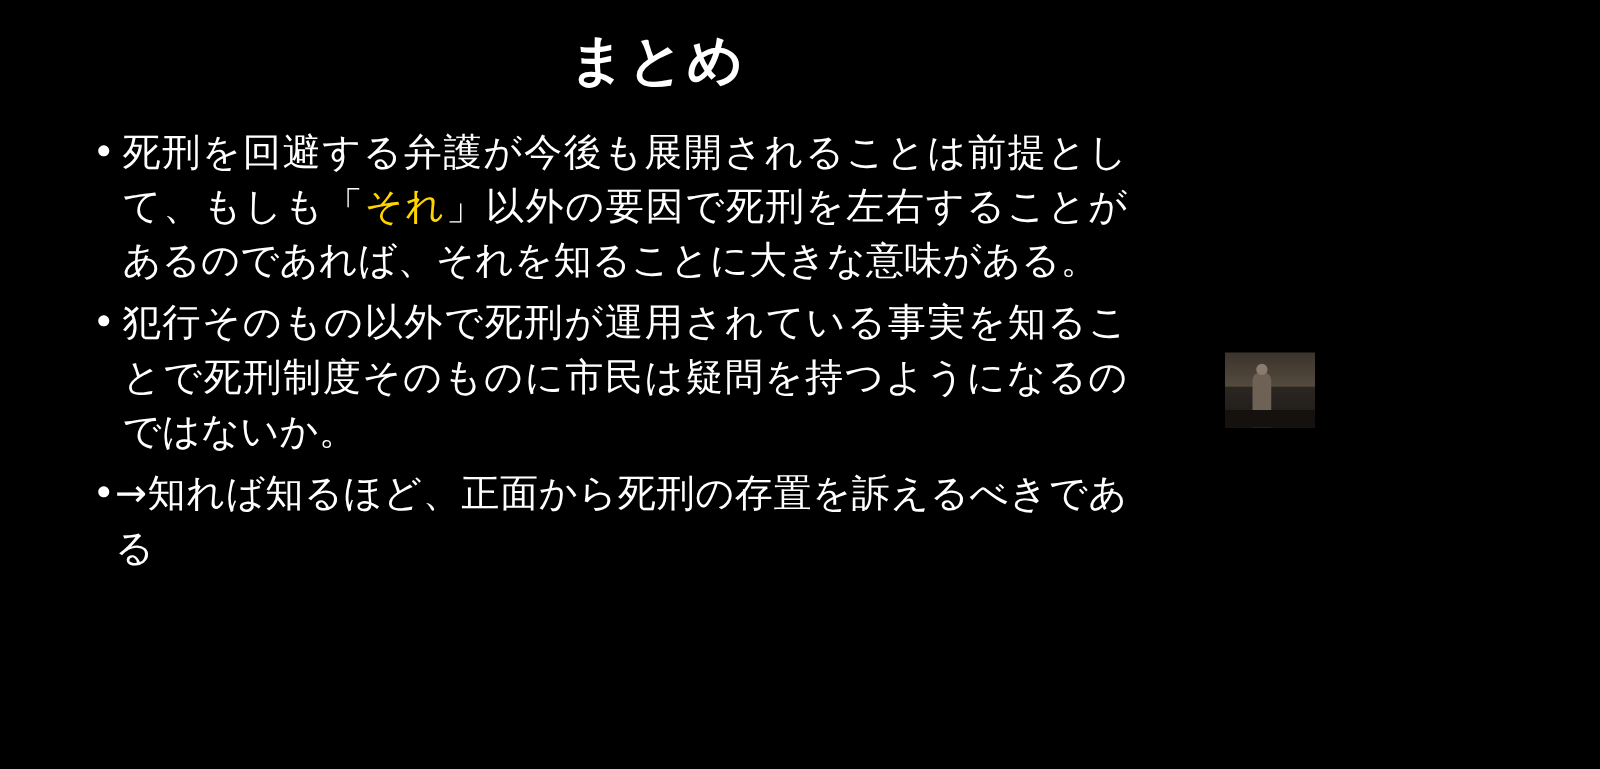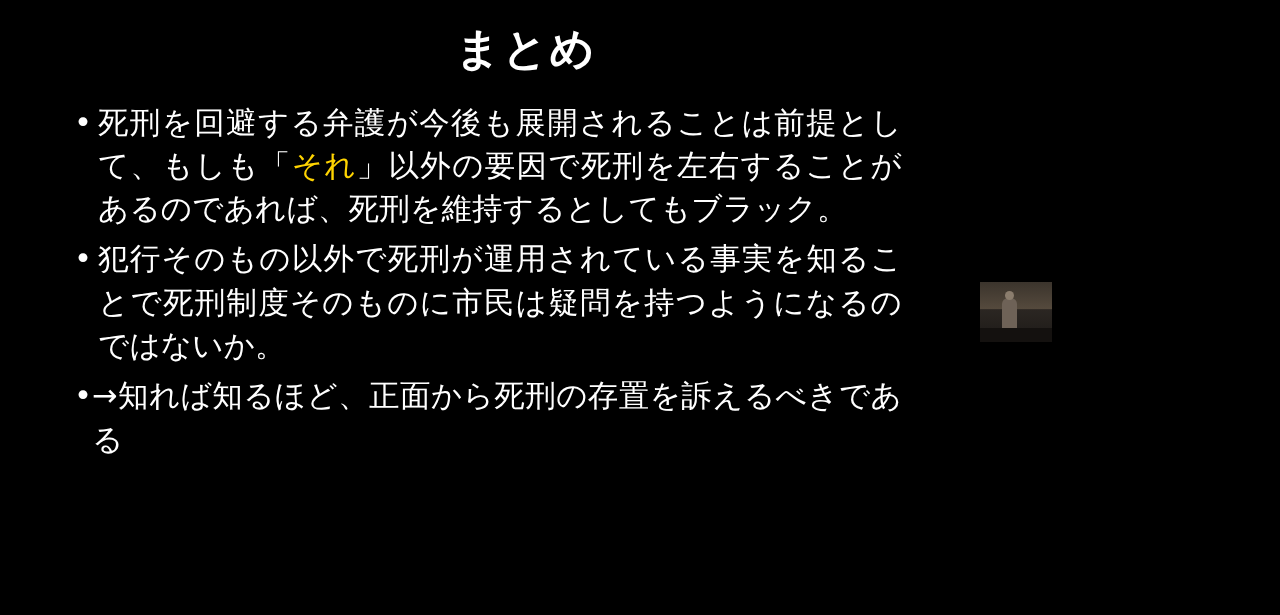--- a/index.html
+++ b/index.html
@@ -96,21 +96,21 @@
   }
 </style>
 </head>
 <body>
 
 <div class="slide">
 
   <h1 class="slide-title">まとめ</h1>
 
   <ul class="body-list">
-      <li class="bullet-item"><span class="dot">•</span><span>死刑を回避する弁護が今後も展開されることは前提として、もしも「</span><span class="hl-yellow">それ</span><span>」以外の要因で死刑を左右することがあるのであれば、死刑を維持するとしてもブラック。</span></li>
+      <li class="bullet-item"><span class="dot">•</span><span>死刑を回避する弁護が今後も展開されることは前提として、もしも「</span><span class="hl-yellow">それ</span><span>」以外の要因で死刑を左右することがあるのであれば、それを知ることに大きな意味がある。</span></li>
       <li class="bullet-item"><span class="dot">•</span><span>犯行そのもの以外で死刑が運用されている事実を知ることで死刑制度そのものに市民は疑問を持つようになるのではないか。</span></li>
       <li class="bullet-item"><span class="dot">•</span></li>
       <li class="bullet-item no-bullet"><span>→知れば知るほど、正面から死刑の存置を訴えるべきである</span></li>
     </ul>
 
   <div class="video-thumb">
     <div class="wall"></div>
     <div class="person"></div>
     <div class="head"></div>
     <div class="desk"></div>

